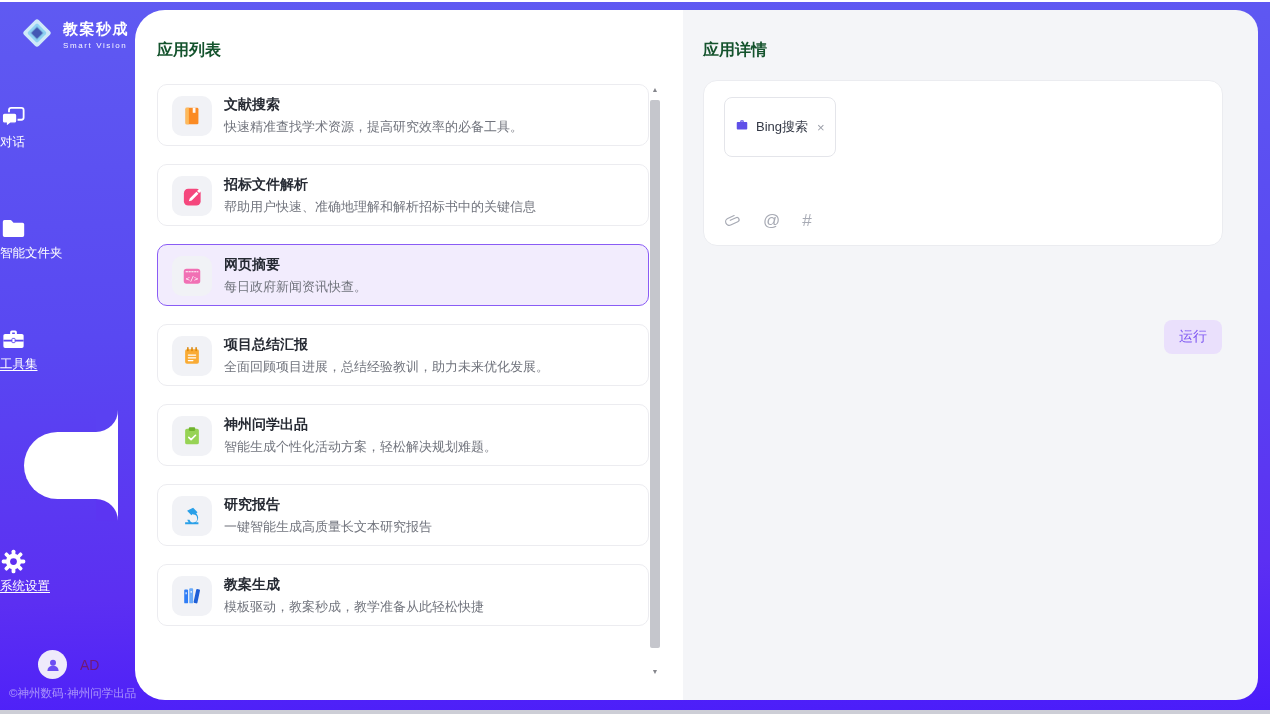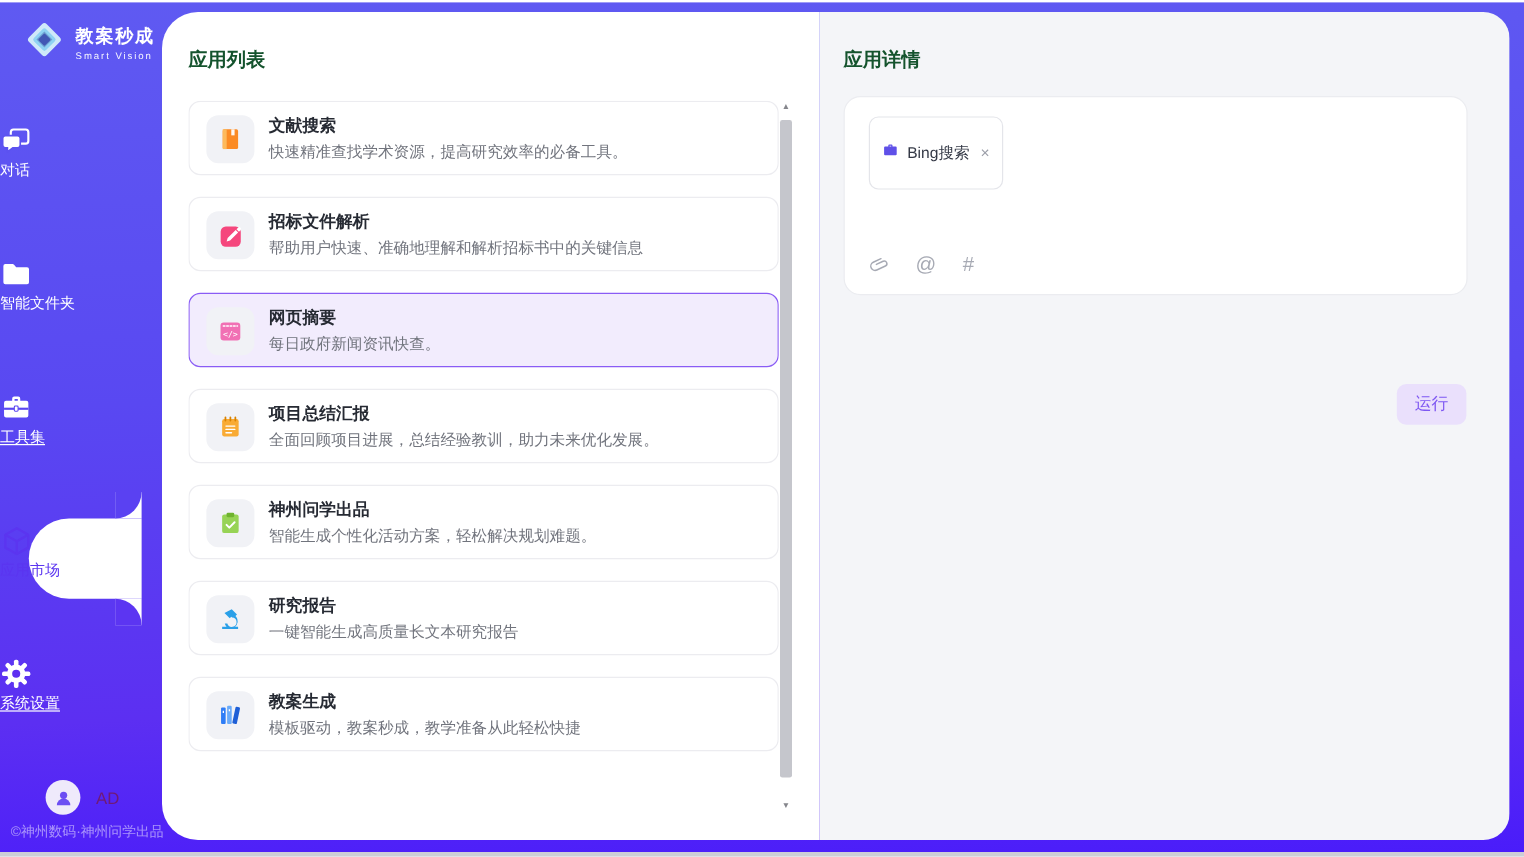--- a/index.html
+++ b/index.html
@@ -132,27 +132,20 @@
             </svg></div>
       <div class="nav-label">工具集</div>
     </div>
   </div>
 
   <div class="nav-item active">
         <div class="active-bg">
           <div class="corner top"></div>
           <div class="corner bottom"></div>
         </div>
-    <div class="nav-inner">
-      <div class="nav-icon"><svg width="28" height="28" viewBox="0 0 24 24" fill="none" stroke="#5b35f0" stroke-width="1.7" stroke-linejoin="round">
-              <path d="M12 2.8l8.2 4.6v9.2L12 21.2l-8.2-4.6V7.4z"></path>
-              <path d="M3.8 7.4L12 12l8.2-4.6M12 12v9.2"></path>
-            </svg></div>
-      <div class="nav-label">应用市场</div>
-    </div>
   </div>
 
   <div class="nav-item underlined">
     <div class="nav-inner">
       <div class="nav-icon"><svg width="27" height="27" viewBox="0 0 24 24">
               <g fill="#fff">
                 <rect x="10.3" y="1.5" width="3.4" height="21" rx="1.4"></rect>
                 <rect x="10.3" y="1.5" width="3.4" height="21" rx="1.4" transform="rotate(45 12 12)"></rect>
                 <rect x="10.3" y="1.5" width="3.4" height="21" rx="1.4" transform="rotate(90 12 12)"></rect>
                 <rect x="10.3" y="1.5" width="3.4" height="21" rx="1.4" transform="rotate(135 12 12)"></rect>

